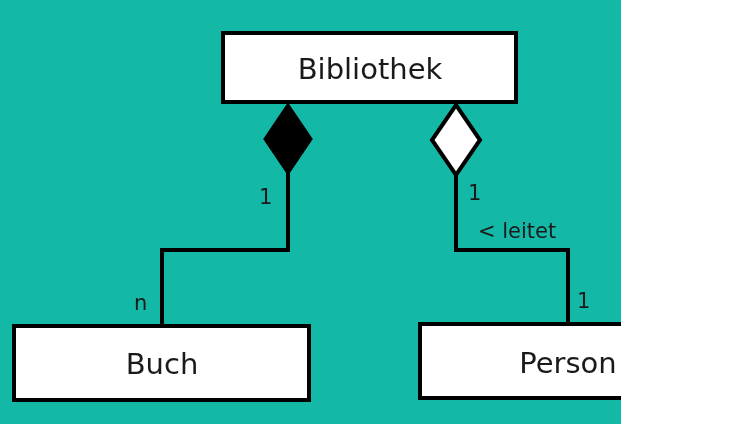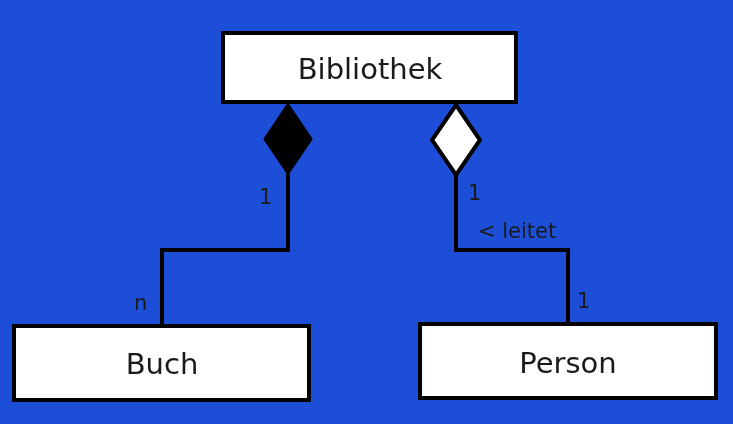--- a/index.html
+++ b/index.html
@@ -5,23 +5,23 @@
   html, body {
     margin: 0;
     padding: 0;
     background: #ffffff;
   }
   body {
     font-family: "DejaVu Sans", "Liberation Sans", sans-serif;
   }
   #diagram-canvas {
     position: relative;
-    width: 733px;
+    width: 621px;
     height: 424px;
-    background: #1d4ed8;
+    background: #14b8a6;
     overflow: hidden;
   }
   #diagram-svg {
     position: absolute;
     top: 0;
     left: 0;
     width: 733px;
     height: 424px;
     display: block;
   }

